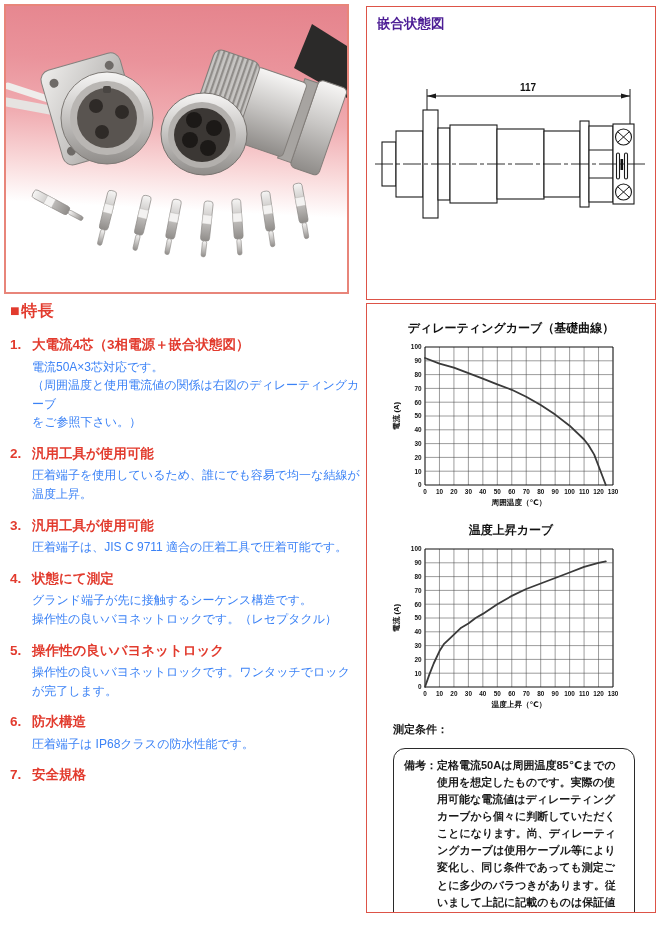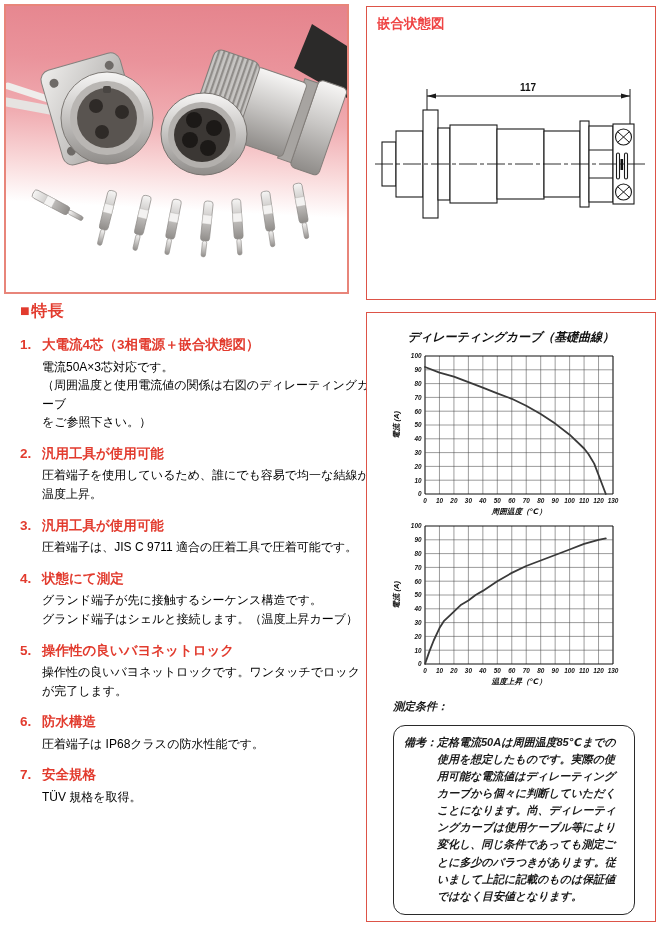--- a/index.html
+++ b/index.html
@@ -6,34 +6,34 @@
   body{font-family:"Liberation Sans","DejaVu Sans",sans-serif;color:#1c1c1c;}
   .page{position:relative;width:659px;height:930px;background:#fff;overflow:hidden;}
 
   
   .photo-box{position:absolute;left:4px;top:4px;width:341px;height:286px;
     border:2px solid #e8857a;box-sizing:content-box;
     background:linear-gradient(183deg,#e5838c 0%,#ea939b 22%,#f0acb1 40%,#f9d8d9 56%,#ffffff 70%,#ffffff 100%);}
   .photo-box svg{display:block;width:341px;height:286px;}
 
   
-  .features{position:absolute;left:20px;top:301px;width:352px;}
+  .features{position:absolute;left:10px;top:301px;width:352px;}
   .features-heading{margin:0 0 14px 0;font-size:16px;font-weight:bold;color:#e23b2e;letter-spacing:.5px;}
   .features-heading .marker{margin-right:1px;}
   .feat{margin-bottom:13px;}
   .feat-head{display:flex;color:#e23b2e;font-weight:bold;font-size:13.5px;line-height:1.3;margin-bottom:4px;}
   .feat-num{flex:0 0 22px;}
-  .feat-body{margin-left:22px;font-size:12px;line-height:1.55;white-space:pre-line;color:#000000;}
+  .feat-body{margin-left:22px;font-size:12px;line-height:1.55;white-space:pre-line;color:#3b82f6;}
 
   
   .box{position:absolute;left:366px;width:288px;border:1px solid #dd5347;background:#fff;box-sizing:content-box;}
   .box1{top:6px;height:292px;}
-  .box1-title{position:absolute;left:10px;top:8px;font-size:13.5px;font-weight:bold;color:#ef4444;}
+  .box1-title{position:absolute;left:10px;top:8px;font-size:13.5px;font-weight:bold;color:#4c1d95;}
   .box1 svg{position:absolute;left:0;top:0;width:288px;height:292px;}
-  .box2{top:312px;height:608px;overflow:hidden;font-style:italic;}
+  .box2{top:303px;height:608px;overflow:hidden;}
 
   .chart-title{margin-top:15px;text-align:center;font-size:12px;font-weight:bold;color:#111;}
   .chart-title:first-child{margin-top:16px;}
   #charts svg{display:block;margin:2px auto 0 auto;}
 
   .conditions{display:flex;margin:12px 8px 0 26px;font-size:11px;font-weight:600;line-height:1.5;color:#1a1a1a;justify-content:space-between;}
   .cond-label{flex:0 0 auto;white-space:nowrap;}
   .cond-body{white-space:pre-line;}
 
   .note-box{display:flex;margin:10px 20px 0 26px;padding:8px 10px 9px 10px;
@@ -150,42 +150,41 @@
             <span>汎用工具が使用可能</span>
           </div>
           <div class="feat-body">圧着端子は、JIS C 9711 適合の圧着工具で圧着可能です。</div>
         </div>
         <div class="feat">
           <div class="feat-head">
             <span class="feat-num">4.</span>
             <span>状態にて測定</span>
           </div>
           <div class="feat-body">グランド端子が先に接触するシーケンス構造です。
-グランド端子はシェルと接続します。（温度上昇カーブ）</div>
+操作性の良いバヨネットロックです。（レセプタクル）</div>
         </div>
         <div class="feat">
           <div class="feat-head">
             <span class="feat-num">5.</span>
             <span>操作性の良いバヨネットロック</span>
           </div>
           <div class="feat-body">操作性の良いバヨネットロックです。ワンタッチでロックが完了します。</div>
         </div>
         <div class="feat">
           <div class="feat-head">
             <span class="feat-num">6.</span>
             <span>防水構造</span>
           </div>
           <div class="feat-body">圧着端子は IP68クラスの防水性能です。</div>
         </div>
         <div class="feat">
           <div class="feat-head">
             <span class="feat-num">7.</span>
             <span>安全規格</span>
           </div>
-          <div class="feat-body">TÜV 規格を取得。</div>
         </div>
       </div>
   </section>
 
   <section class="box box1">
     <svg viewBox="0 0 288 292">
       <defs>
         <pattern id="knurl" width="4.4" height="8" patternUnits="userSpaceOnUse">
           <rect width="4.4" height="8" fill="#fff"></rect>
             <rect x="0.9" width="2.6" height="8" fill="#141414"></rect>
@@ -276,20 +275,21 @@
           <line x1="57" y1="35.599999999999994" x2="245" y2="35.599999999999994" stroke="#4a4a4a" stroke-width="0.55"></line>
           <text x="53.5" y="37.89999999999999" text-anchor="end" font-size="6.4" font-weight="bold" fill="#111">80</text>
           <line x1="57" y1="21.799999999999997" x2="245" y2="21.799999999999997" stroke="#4a4a4a" stroke-width="0.55"></line>
           <text x="53.5" y="24.099999999999998" text-anchor="end" font-size="6.4" font-weight="bold" fill="#111">90</text>
           <line x1="57" y1="8" x2="245" y2="8" stroke="#111" stroke-width="1.1"></line>
           <text x="53.5" y="10.3" text-anchor="end" font-size="6.4" font-weight="bold" fill="#111">100</text>
           <text x="151" y="166" text-anchor="middle" font-size="7.6" font-weight="bold" fill="#111">周囲温度（℃）</text>
           <text transform="translate(31 77) rotate(-90)" text-anchor="middle" font-size="7.6" font-weight="bold" fill="#111">電流 (A)</text>
           <path d="M57.0 19.0 L71.5 24.6 L85.9 28.7 L100.4 34.2 L114.8 39.7 L129.3 45.3 L143.8 50.8 L158.2 57.7 L172.7 66.0 L187.2 75.6 L201.6 86.7 L216.1 100.5 L220.4 106.0 L226.2 115.6 L232.0 130.8 L237.8 146.0" fill="none" stroke="#3a3a3a" stroke-width="1.8" stroke-linejoin="round" stroke-linecap="round"></path>
         </svg>
+        <div class="chart-title">温度上昇カーブ</div>
         <svg width="287" height="168" viewBox="0 0 287 168">
           <line x1="57" y1="8" x2="57" y2="146" stroke="#111" stroke-width="1.1"></line>
           <text x="57" y="155" text-anchor="middle" font-size="6.4" font-weight="bold" fill="#111">0</text>
           <line x1="71.46153846153847" y1="8" x2="71.46153846153847" y2="146" stroke="#4a4a4a" stroke-width="0.55"></line>
           <text x="71.46153846153847" y="155" text-anchor="middle" font-size="6.4" font-weight="bold" fill="#111">10</text>
           <line x1="85.92307692307692" y1="8" x2="85.92307692307692" y2="146" stroke="#4a4a4a" stroke-width="0.55"></line>
           <text x="85.92307692307692" y="155" text-anchor="middle" font-size="6.4" font-weight="bold" fill="#111">20</text>
           <line x1="100.38461538461539" y1="8" x2="100.38461538461539" y2="146" stroke="#4a4a4a" stroke-width="0.55"></line>
           <text x="100.38461538461539" y="155" text-anchor="middle" font-size="6.4" font-weight="bold" fill="#111">30</text>
           <line x1="114.84615384615384" y1="8" x2="114.84615384615384" y2="146" stroke="#4a4a4a" stroke-width="0.55"></line>

